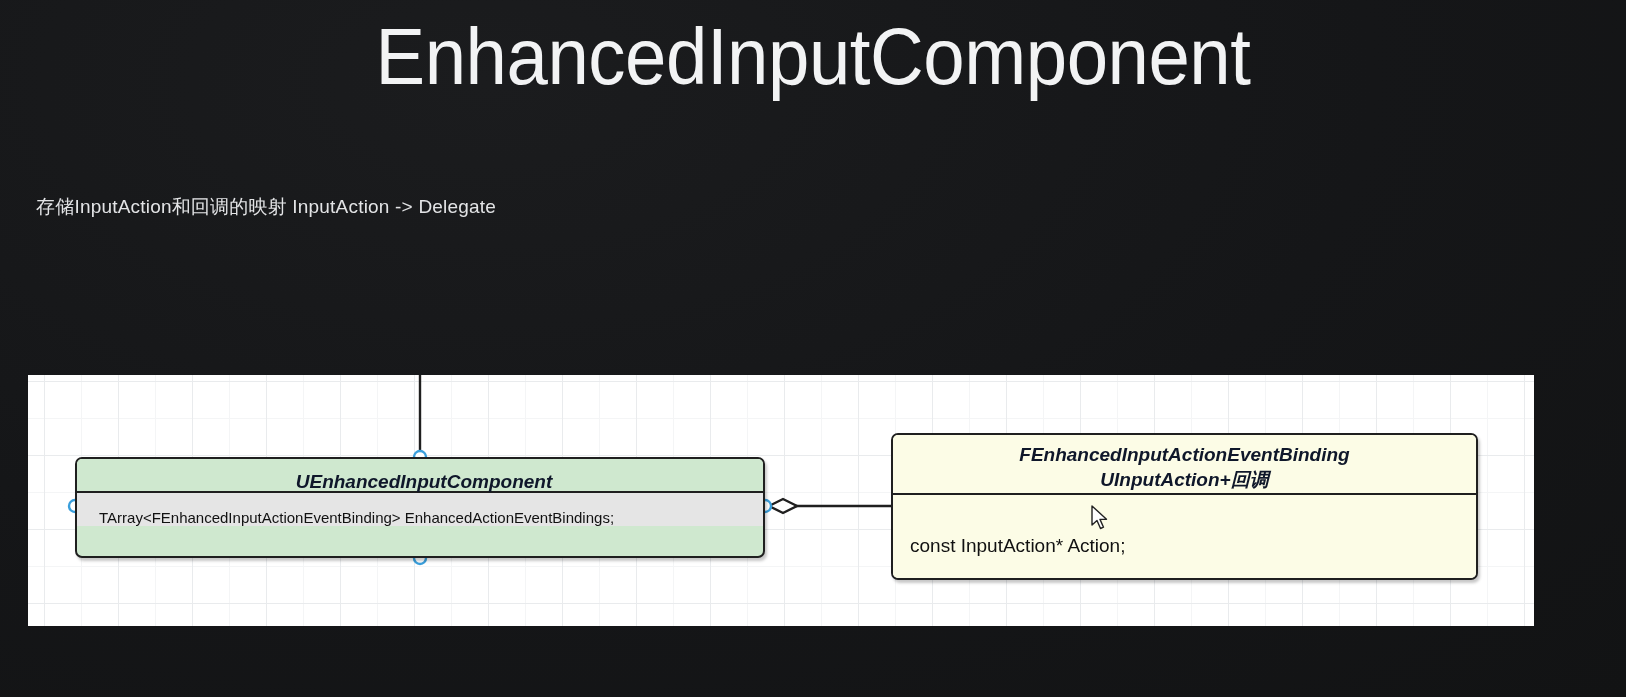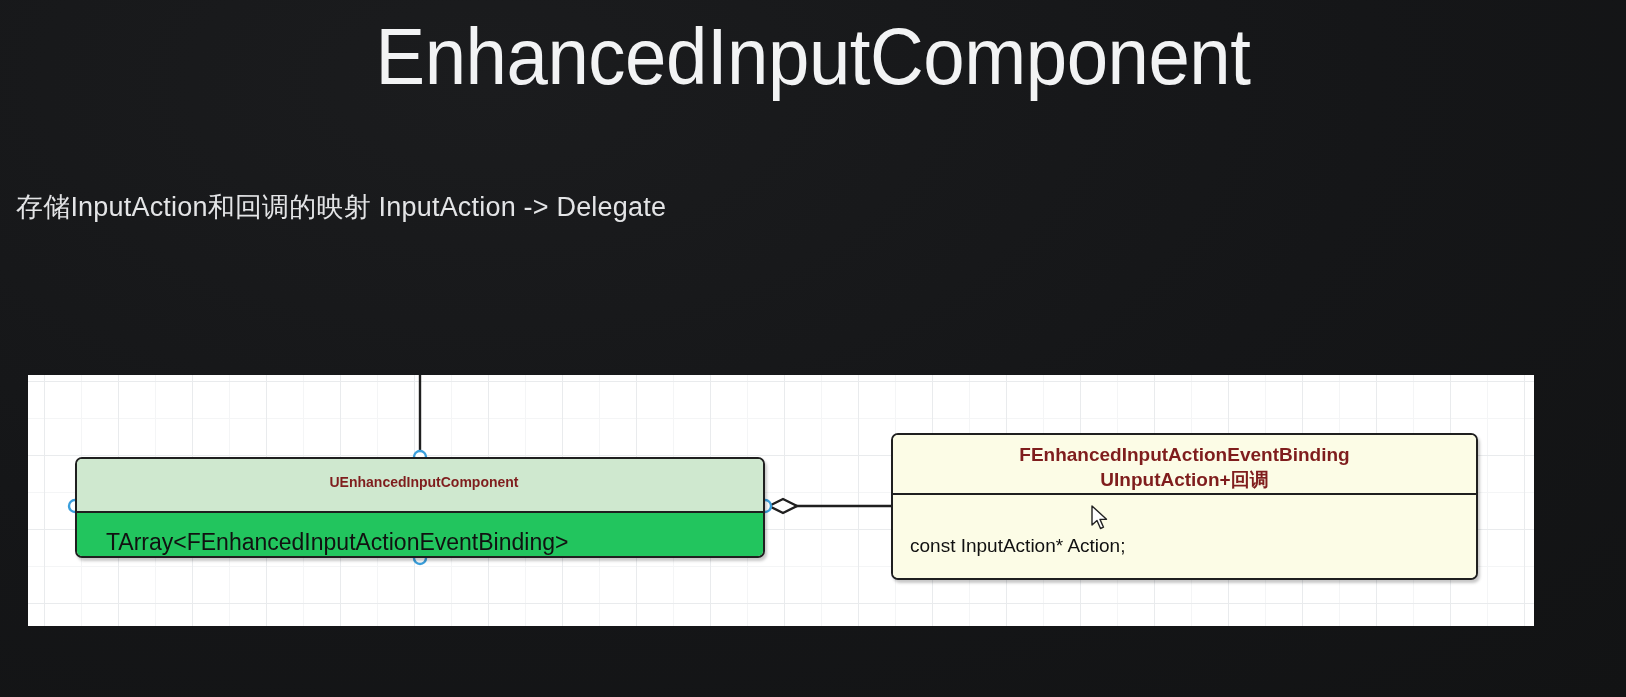--- a/index.html
+++ b/index.html
@@ -37,24 +37,24 @@
     font-weight: 300;
     letter-spacing: -0.5px;
     transform: scaleX(0.93);
     transform-origin: center top;
     white-space: nowrap;
   }
 
   
   #subtitle {
     position: absolute;
-    left: 16px;
+    left: 36px;
     top: 178px;
     color: #e3e4e6;
-    font-size: 27px;
+    font-size: 19px;
     font-weight: 300;
     line-height: 58px;
     letter-spacing: 0.2px;
   }
   #subtitle .sub-line { white-space: nowrap; }
 
   
   #canvas {
     position: absolute;
     left: 28px;
@@ -81,52 +81,53 @@
     position: absolute;
     border: 2px solid #1f1f1f;
     border-radius: 7px;
     box-sizing: border-box;
     box-shadow: 2px 3px 3px rgba(0,0,0,0.22);
     overflow: hidden;
   }
   .uml-header {
     text-align: center;
     font-weight: bold;
-    color: #7f1d1d;
+    color: #0f172a;
     box-sizing: border-box;
+    font-style: italic;
   }
   .uml-divider {
     height: 2px;
     background: #1f1f1f;
   }
   .uml-body {
     color: #111;
     box-sizing: border-box;
     white-space: pre-line;
   }
 
   
   #box-component {
     left: 47px;
     top: 82px;
     width: 690px;
     height: 101px;
     background: #cfe8cf;
   }
   #box-component .uml-header {
-    height: 52px;
+    height: 32px;
     line-height: 46px;
-    font-size: 14px;
+    font-size: 19px;
     background: #cfe8cf;
     padding-left: 8px;
   }
   #box-component .uml-body {
-    font-size: 23px;
-    padding: 16px 0 0 29px;
-    background: #22c55e;
+    font-size: 15px;
+    padding: 16px 0 0 22px;
+    background: #e5e5e5;
   }
 
   
   #box-binding {
     left: 863px;
     top: 58px;
     width: 587px;
     height: 147px;
     background: #fcfce6;
   }

